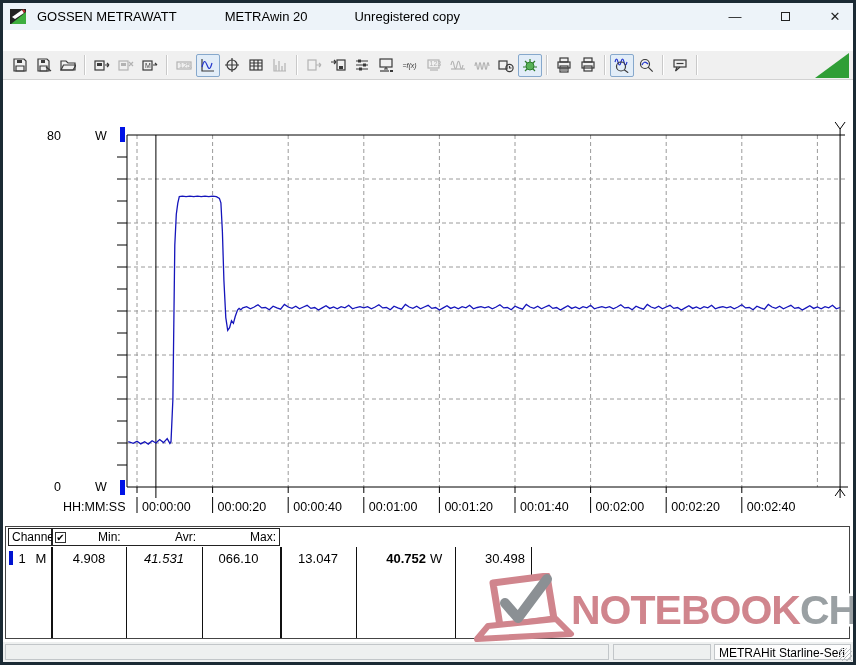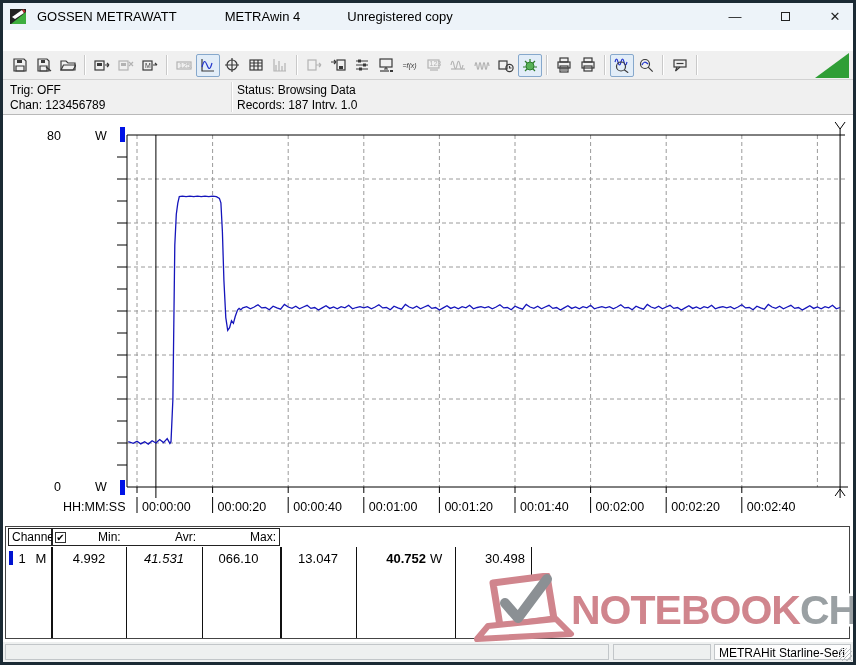--- a/index.html
+++ b/index.html
@@ -80,21 +80,21 @@
 <div class="window">
 
   <div class="titlebar">
     <svg class="appicon" viewBox="0 0 17 17">
       <rect x="0" y="1" width="16" height="15" fill="#222"></rect>
       <polygon points="1,16 16,16 16,4" fill="#3fae3f"></polygon>
       <polygon points="2,9 12,2 14,5 5,11" fill="#fff"></polygon>
       <polygon points="12,2 14,5 15.5,3.2 13.5,1.2" fill="#c23030"></polygon>
     </svg>
     <span class="t-title">GOSSEN METRAWATT</span>
-    <span class="t-mid">METRAwin 4</span>
+    <span class="t-mid">METRAwin 20</span>
     <span class="t-right">Unregistered copy</span>
     <div class="wbtns">
       <span class="wbtn">—</span>
       <span class="wbtn">
           <span class="maxglyph"></span>
         </span>
       <span class="wbtn">✕</span>
     </div>
   </div>
 
@@ -276,31 +276,20 @@
         <svg width="16" height="16" viewBox="0 0 16 16">
           <rect x="2" y="3" width="12" height="7" class="s"></rect>
           <path d="M5 10l-1.5 4L8 10" class="s"></path>
           <path d="M4.5 6.5h7" class="s"></path>
         </svg>
       </span>
       <span class="tbsep"></span>
     </div>
   <div class="tb-logo"></div>
 
-  <div class="statuspanel">
-    <div class="sp-col1">
-      <div>Trig: OFF</div>
-      <div>Chan: 123456789</div>
-    </div>
-    <div class="sp-div"></div>
-    <div class="sp-col2">
-      <div>Status:   Browsing Data</div>
-      <div>Records: 187   Intrv. 1.0</div>
-    </div>
-  </div>
 
   <div class="chartpanel">
     <svg id="chartsvg" width="850" height="411" viewBox="0 0 850 411">
         <line x1="124" y1="328" x2="845" y2="328" stroke="#9a9a9a" stroke-dasharray="4,3"></line>
         <line x1="124" y1="284" x2="845" y2="284" stroke="#9a9a9a" stroke-dasharray="4,3"></line>
         <line x1="124" y1="240" x2="845" y2="240" stroke="#9a9a9a" stroke-dasharray="4,3"></line>
         <line x1="124" y1="196" x2="845" y2="196" stroke="#9a9a9a" stroke-dasharray="4,3"></line>
         <line x1="124" y1="151.99999999999997" x2="845" y2="151.99999999999997" stroke="#9a9a9a" stroke-dasharray="4,3"></line>
         <line x1="124" y1="108" x2="845" y2="108" stroke="#9a9a9a" stroke-dasharray="4,3"></line>
         <line x1="124" y1="64" x2="845" y2="64" stroke="#9a9a9a" stroke-dasharray="4,3"></line>
@@ -390,21 +379,21 @@
     <div class="colline" style="left:196px;"></div>
     <div class="colline thick" style="left:274px;"></div>
     <div class="colline" style="left:350px;"></div>
     <div class="colline" style="left:449px;"></div>
     <div class="colline" style="left:525px;"></div>
 
     <div class="cellrow">
       <span class="chmark"></span>
       <span class="cell" style="left:9px;width:14px;">1</span>
       <span class="cell" style="left:26px;width:18px;">M</span>
-      <span class="cell" style="left:46px;width:74px;">4.992</span>
+      <span class="cell" style="left:46px;width:74px;">4.908</span>
       <span class="cell" style="left:120px;width:76px;font-style:italic;">41.531</span>
       <span class="cell" style="left:196px;width:73px;">066.10</span>
       <span class="cell" style="left:274px;width:76px;">13.047</span>
       <span class="cell" style="left:350px;width:70px;text-align:right;font-weight:bold;">40.752</span>
       <span class="cell" style="left:424px;width:20px;text-align:left;">W</span>
       <span class="cell" style="left:449px;width:76px;margin-left:12px;">30.498</span>
     </div>
   </div>
 
   <svg class="watermark" viewBox="0 0 398 72">

